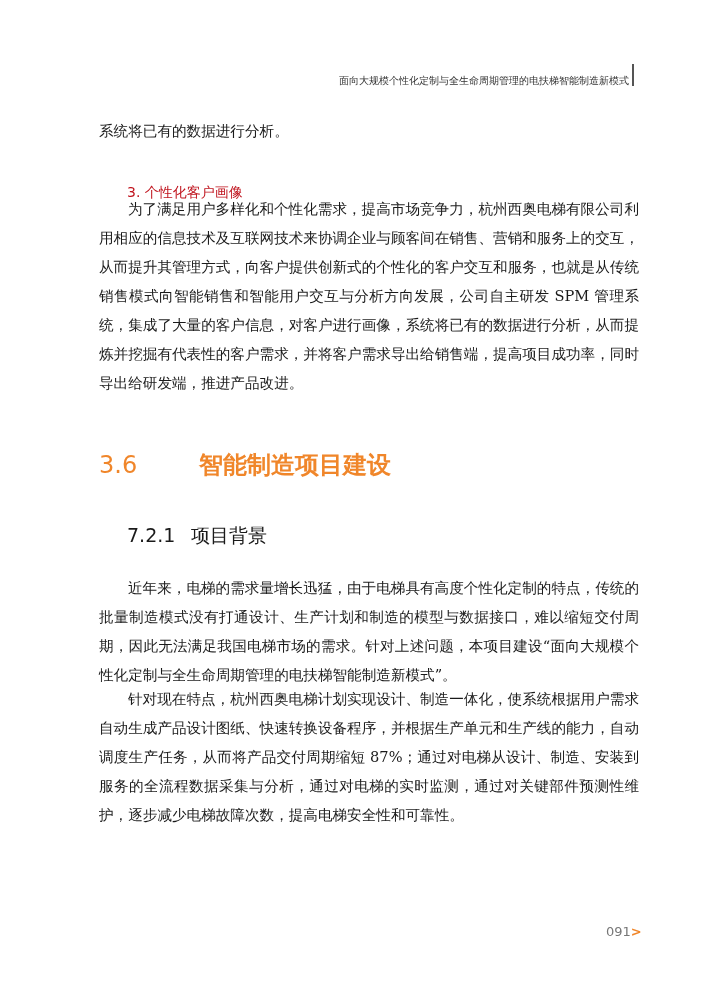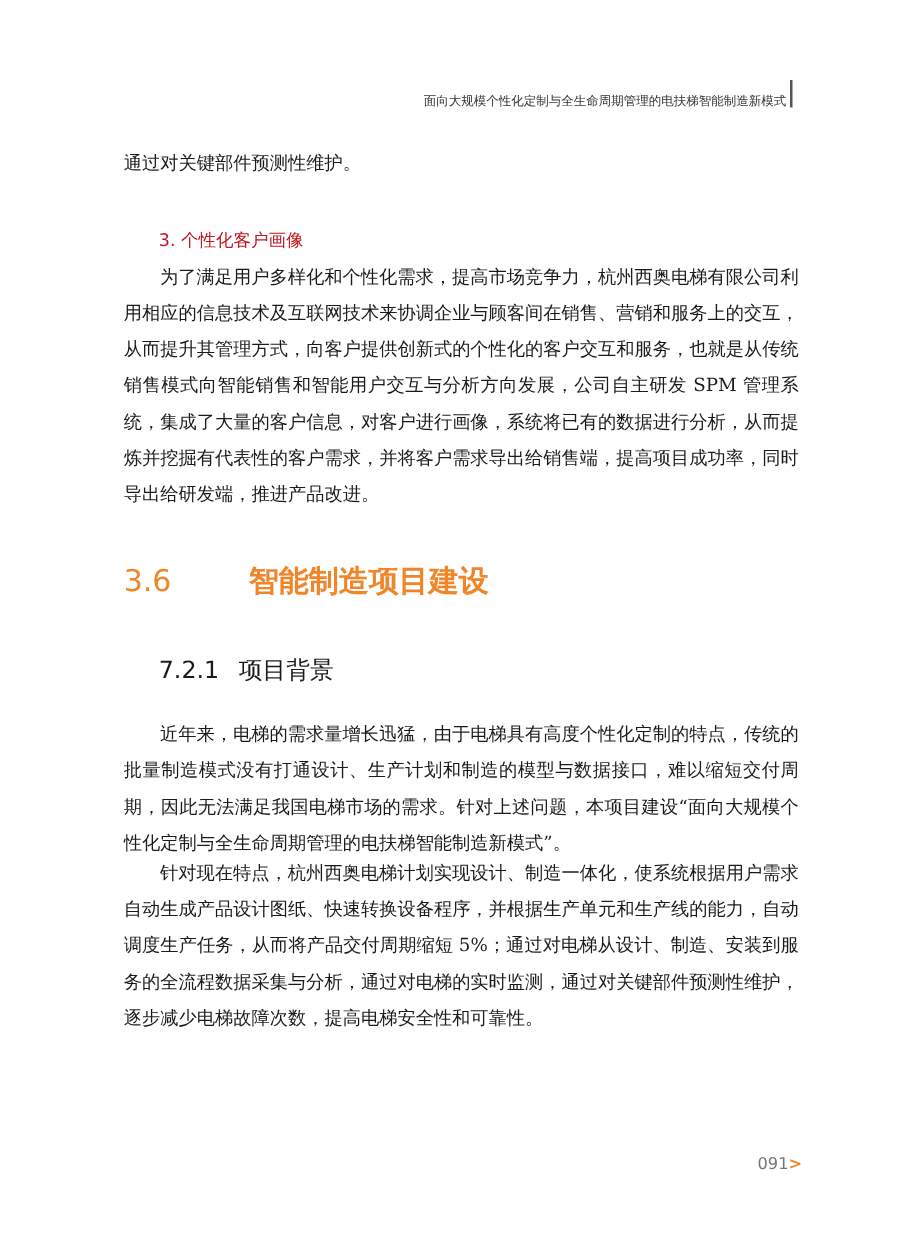--- a/index.html
+++ b/index.html
@@ -22,33 +22,33 @@
   .page-number { position: absolute; left: 606px; top: 924px; font-family: "DejaVu Sans", "Liberation Sans", sans-serif;
          font-size: 13px; color: #777; text-align: right; }
   .page-arrow { color: #f0862a; font-weight: bold; }
 </style>
 </head>
 <body>
 
 <div class="running-header">面向大规模个性化定制与全生命周期管理的电扶梯智能制造新模式</div>
 <div class="header-bar"></div>
 
-<p class="para" style="top:116px;">通过对关键部件预测性维护。</p>
+<p class="para" style="top:116px;">系统将已有的数据进行分析。</p>
 
 <div class="sub-heading">3. 个性化客户画像</div>
 
-<p class="para indent" style="top:207px;">为了满足用户多样化和个性化需求，提高市场竞争力，杭州西奥电梯有限公司利用相应的信息技术及互联网技术来协调企业与顾客间在销售、营销和服务上的交互，从而提升其管理方式，向客户提供创新式的个性化的客户交互和服务，也就是从传统销售模式向智能销售和智能用户交互与分析方向发展，公司自主研发 SPM 管理系统，集成了大量的客户信息，对客户进行画像，系统将已有的数据进行分析，从而提炼并挖掘有代表性的客户需求，并将客户需求导出给销售端，提高项目成功率，同时导出给研发端，推进产品改进。</p>
+<p class="para indent" style="top:194px;">为了满足用户多样化和个性化需求，提高市场竞争力，杭州西奥电梯有限公司利用相应的信息技术及互联网技术来协调企业与顾客间在销售、营销和服务上的交互，从而提升其管理方式，向客户提供创新式的个性化的客户交互和服务，也就是从传统销售模式向智能销售和智能用户交互与分析方向发展，公司自主研发 SPM 管理系统，集成了大量的客户信息，对客户进行画像，系统将已有的数据进行分析，从而提炼并挖掘有代表性的客户需求，并将客户需求导出给销售端，提高项目成功率，同时导出给研发端，推进产品改进。</p>
 
 <div class="section-heading">
   <span class="num">3.6</span><span class="title">智能制造项目建设</span>
 </div>
 
 <div class="subsection-heading">
   <span class="num">7.2.1</span><span>项目背景</span>
 </div>
 
 <p class="para indent" style="top:573px;">近年来，电梯的需求量增长迅猛，由于电梯具有高度个性化定制的特点，传统的批量制造模式没有打通设计、生产计划和制造的模型与数据接口，难以缩短交付周期，因此无法满足我国电梯市场的需求。针对上述问题，本项目建设“面向大规模个性化定制与全生命周期管理的电扶梯智能制造新模式”。</p>
 
-<p class="para indent" style="top:684px;">针对现在特点，杭州西奥电梯计划实现设计、制造一体化，使系统根据用户需求自动生成产品设计图纸、快速转换设备程序，并根据生产单元和生产线的能力，自动调度生产任务，从而将产品交付周期缩短 5%；通过对电梯从设计、制造、安装到服务的全流程数据采集与分析，通过对电梯的实时监测，通过对关键部件预测性维护，逐步减少电梯故障次数，提高电梯安全性和可靠性。</p>
+<p class="para indent" style="top:684px;">针对现在特点，杭州西奥电梯计划实现设计、制造一体化，使系统根据用户需求自动生成产品设计图纸、快速转换设备程序，并根据生产单元和生产线的能力，自动调度生产任务，从而将产品交付周期缩短 87%；通过对电梯从设计、制造、安装到服务的全流程数据采集与分析，通过对电梯的实时监测，通过对关键部件预测性维护，逐步减少电梯故障次数，提高电梯安全性和可靠性。</p>
 
 <div class="page-number">
   <span>091</span><span class="page-arrow">&gt;</span>
 </div>
 
 </body></html>

